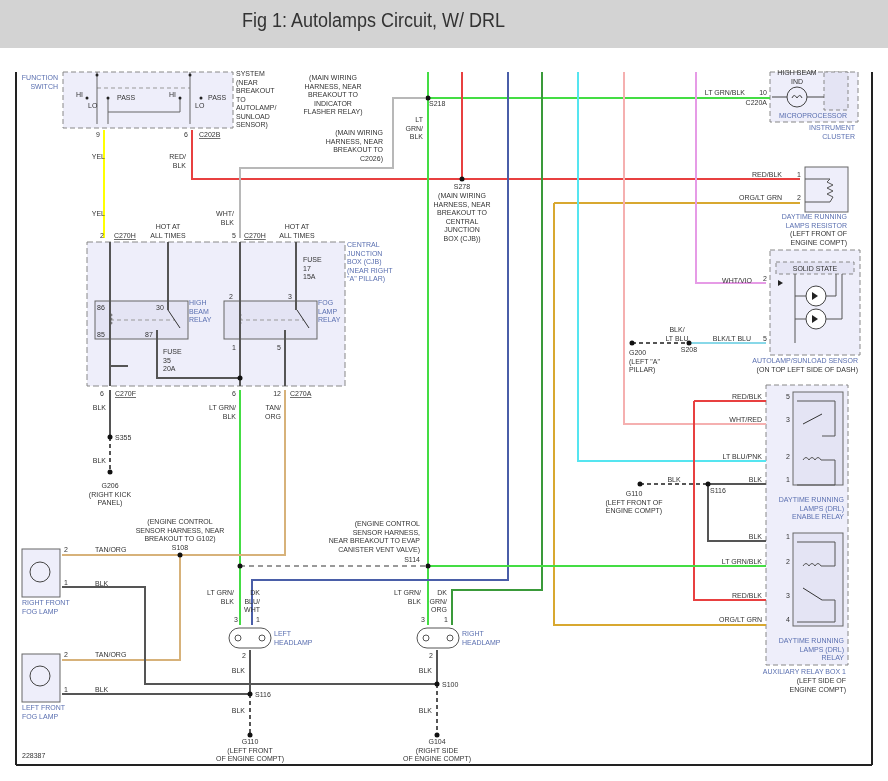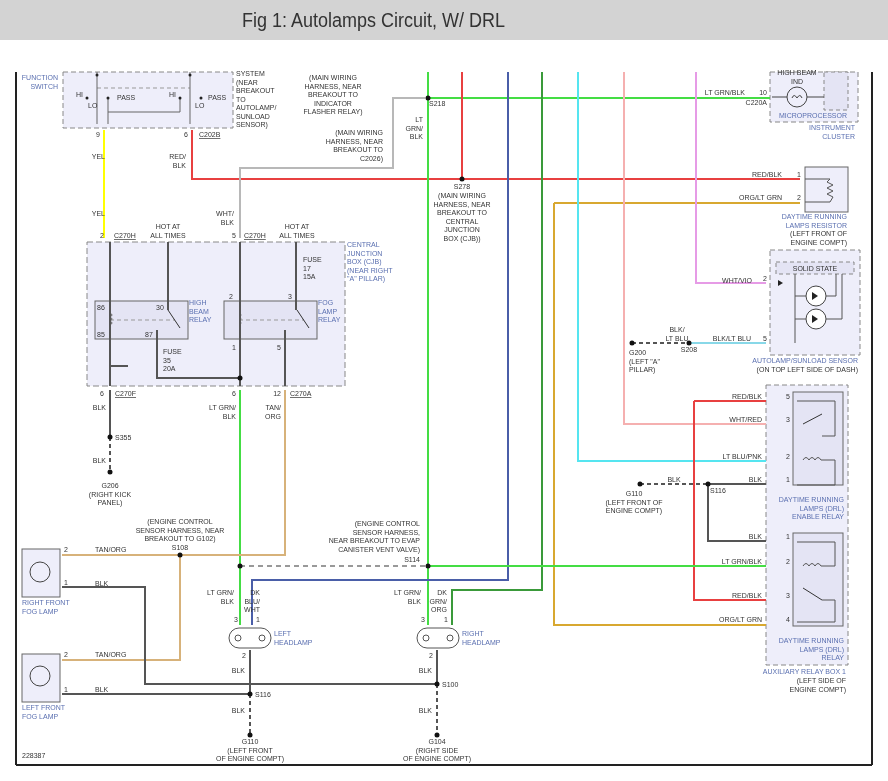--- a/index.html
+++ b/index.html
@@ -1,17 +1,17 @@
 <!DOCTYPE html>
 <html><head>
 <meta charset="utf-8">
 <style>
   html,body{margin:0;padding:0;background:#fff;}
   body{width:888px;height:781px;overflow:hidden;position:relative;font-family:"Liberation Sans",sans-serif;}
-  .header{position:absolute;left:0;top:0;width:888px;height:40px;background:#d3d3d3;}
+  .header{position:absolute;left:0;top:0;width:888px;height:48px;background:#d3d3d3;}
   .header-title{position:absolute;left:242px;top:9px;font-family:"Liberation Sans",sans-serif;font-size:20px;color:#333;letter-spacing:0px;font-stretch:condensed;transform:scaleX(0.9);transform-origin:left top;}
   svg{position:absolute;left:0;top:0;}
   svg text{font-family:"Liberation Sans",sans-serif;font-size:7px;fill:#333;}
   svg text.blue{fill:#5a6fb0;}
   svg text.u{text-decoration:underline;}
 </style>
 </head>
 <body>
 
 <div class="header">

